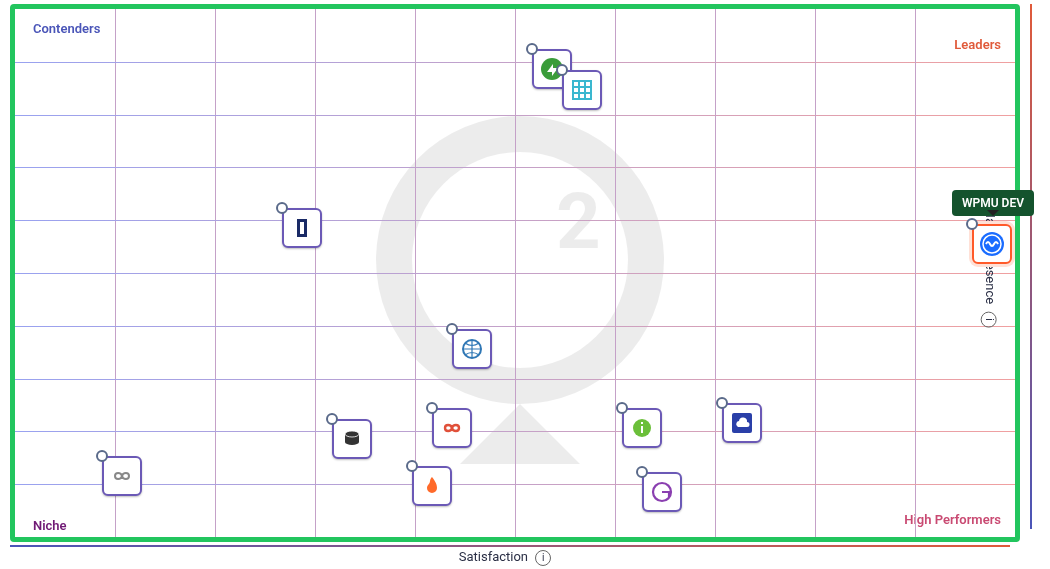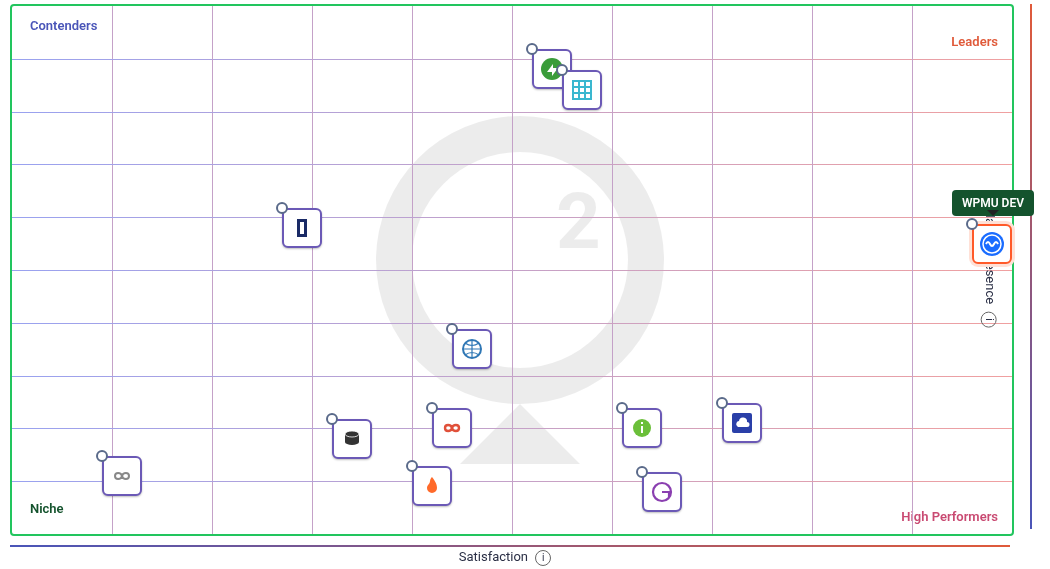--- a/index.html
+++ b/index.html
@@ -1,25 +1,25 @@
 <!DOCTYPE html>
 <html><head>
 <meta charset="utf-8">
 <style>
   html,body{margin:0;padding:0;font-family:-apple-system,BlinkMacSystemFont,"Segoe UI",Roboto,Helvetica,Arial,sans-serif;}
   .wrap{position:relative;width:1050px;height:569px;background:#fff;}
-  .grid{position:absolute;left:10px;top:4px;width:1000px;height:528px;border:2px solid #22c55e;border-radius:4px;overflow:hidden;}
+  .grid{position:absolute;left:10px;top:4px;width:1000px;height:528px;border:5px solid #22c55e;border-radius:4px;overflow:hidden;}
   .vline,.hline{position:absolute;background:linear-gradient(90deg,#99a2f0,#f0a0a0);}
   .vline{top:0;bottom:0;width:1px;}
   .hline{left:0;right:0;height:1px;}
   
   .qlabel{position:absolute;font-size:13px;font-weight:600;user-select:none;}
   .contenders{left:18px;top:12px;color:#4a55b8;}
   .leaders{right:14px;top:28px;color:#e05a3a;}
-  .niche{left:18px;bottom:18px;color:#14532d;}
+  .niche{left:18px;bottom:4px;color:#701a75;}
   .highperf{right:14px;bottom:10px;color:#c94a72;}
   
   .xaxis{position:absolute;left:0;right:40px;bottom:2px;text-align:center;font-size:13px;color:#2a2f45;height:18px;}
   .xaxis .xline{position:absolute;left:10px;right:0;top:-4px;height:2px;background:linear-gradient(90deg,#4a55b8,#e05a3a);}
   .yaxis{position:absolute;right:2px;top:4px;bottom:40px;width:18px;font-size:13px;color:#2a2f45;}
   .yaxis .yline{position:absolute;top:0;bottom:0;left:0;width:2px;background:linear-gradient(180deg,#e05a3a,#4a55b8);}
   .yaxis .ylbl{position:absolute;right:-2px;top:50%;transform:translateY(-50%) rotate(90deg);transform-origin:center;white-space:nowrap;}
   .info{display:inline-flex;align-items:center;justify-content:center;width:14px;height:14px;border:1px solid #666;border-radius:50%;font-size:10px;line-height:14px;margin-left:4px;vertical-align:middle;}
   
   .watermark{position:absolute;left:370px;top:110px;width:300px;height:360px;opacity:.07;pointer-events:none;}

